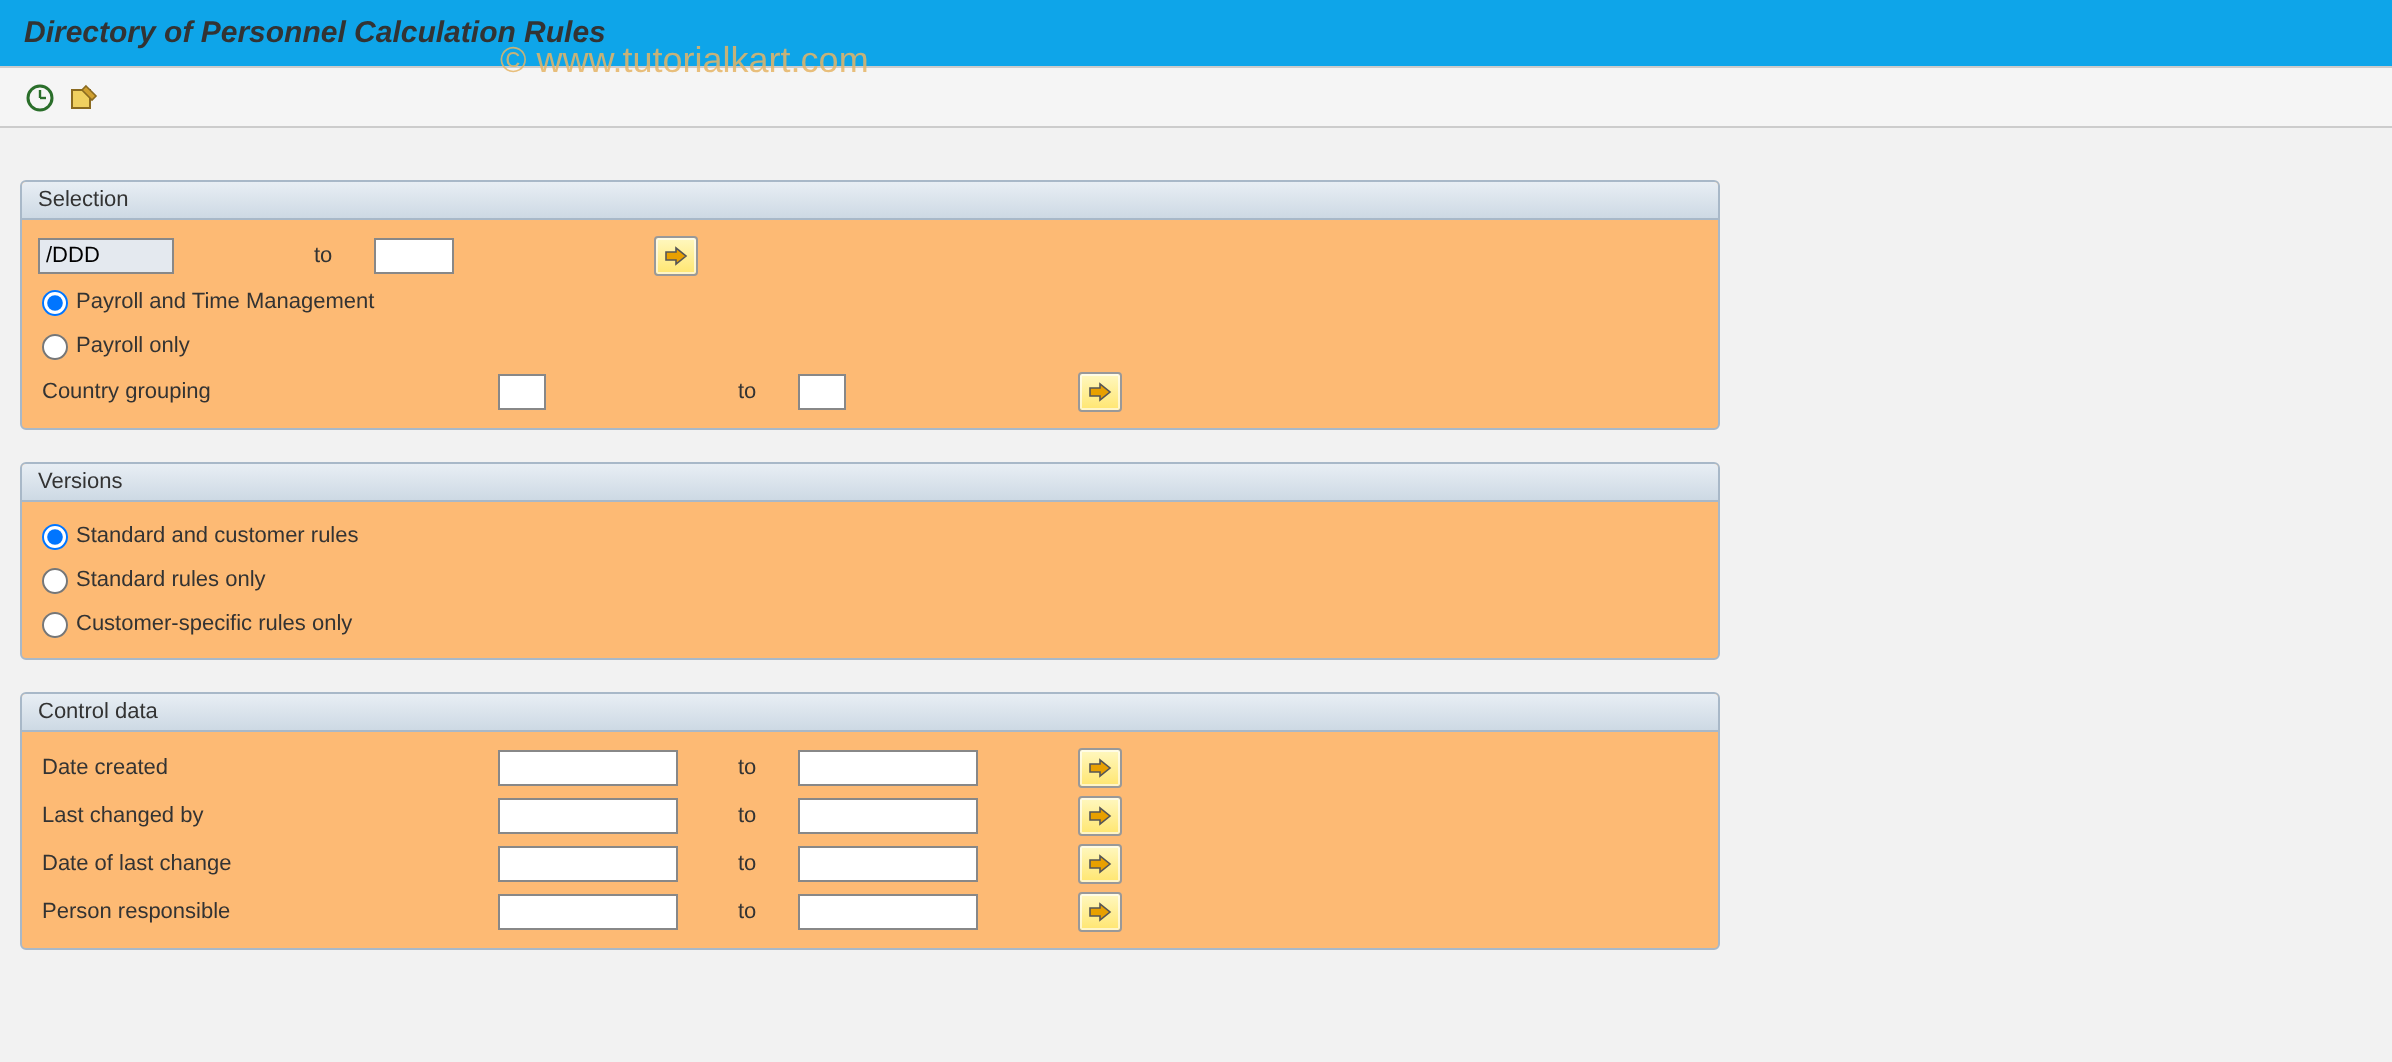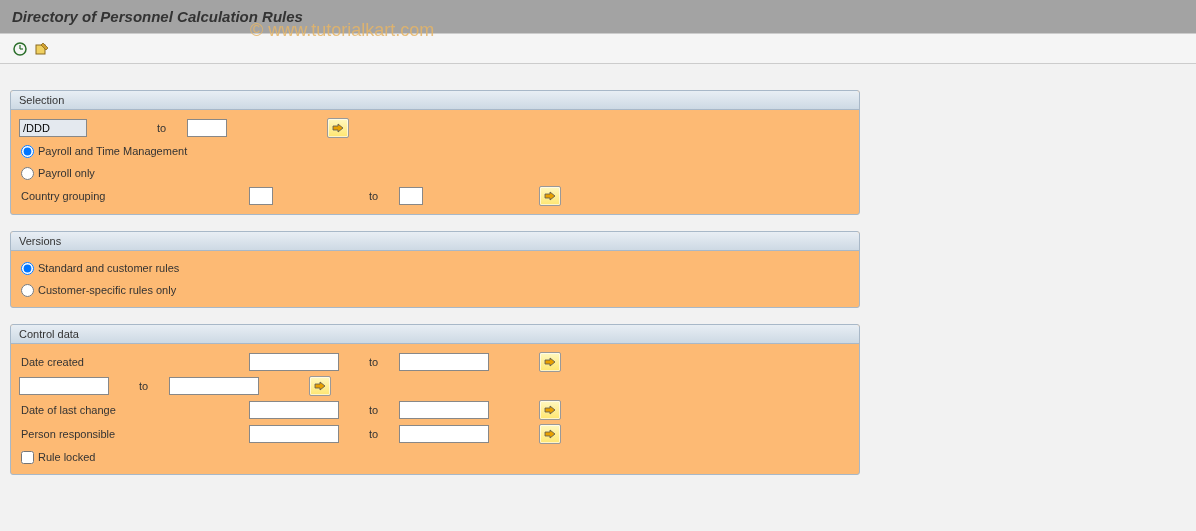--- a/index.html
+++ b/index.html
@@ -5,21 +5,21 @@
     * { box-sizing: border-box; margin: 0; padding: 0; }
     body { 
       font-family: Arial, sans-serif; 
       font-size: 12px; 
       background: #f2f2f2; 
       width: 1196px; 
       height: 531px;
       overflow: hidden;
     }
     .title-bar {
-      background: #a3a3a3;
+      background: #0ea5e9;
       padding: 8px 12px;
       border-bottom: 1px solid #ccc;
       position: relative;
     }
     .title-bar h1 {
       font-size: 15px;
       font-style: italic;
       font-weight: bold;
       color: #333;
     }
@@ -209,20 +209,24 @@
 
   <div class="group-box">
     <div class="group-header">Versions</div>
     <div class="group-body">
       <div class="radio-row">
         <input type="radio" name="ver-type" checked="" style="">
         <span class="radio-label">Standard and customer rules</span>
       </div>
       <div class="radio-row">
         <input type="radio" name="ver-type" style="">
+        <span class="radio-label">Standard rules only</span>
+      </div>
+      <div class="radio-row">
+        <input type="radio" name="ver-type" style="">
         <span class="radio-label">Customer-specific rules only</span>
       </div>
     </div>
   </div>
 
   <div class="group-box">
     <div class="group-header">Control data</div>
     <div class="group-body">
       <div class="form-row">
         <span class="label">Date created</span>
@@ -231,20 +235,21 @@
         <span class="to-label" style="margin-left:0;">to</span>
         <input type="text" class="input-med" style="">
         <span style="margin-left:50px;"></span>
         <span class="multi-btn">
           <svg width="12" height="10" viewBox="0 0 12 10">
               <path d="M1 3 L6 3 L6 1 L11 5 L6 9 L6 7 L1 7 Z" fill="#e8a000" stroke="#555" stroke-width="0.8"></path>
             </svg>
         </span>
       </div>
       <div class="form-row">
+        <span class="label">Last changed by</span>
         <input type="text" class="input-med" style="">
         <span style="margin-left:30px;"></span>
         <span class="to-label" style="margin-left:0;">to</span>
         <input type="text" class="input-med" style="">
         <span style="margin-left:50px;"></span>
         <span class="multi-btn">
           <svg width="12" height="10" viewBox="0 0 12 10">
               <path d="M1 3 L6 3 L6 1 L11 5 L6 9 L6 7 L1 7 Z" fill="#e8a000" stroke="#555" stroke-width="0.8"></path>
             </svg>
         </span>
@@ -267,21 +272,17 @@
         <input type="text" class="input-med" style="">
         <span style="margin-left:30px;"></span>
         <span class="to-label" style="margin-left:0;">to</span>
         <input type="text" class="input-med" style="">
         <span style="margin-left:50px;"></span>
         <span class="multi-btn">
           <svg width="12" height="10" viewBox="0 0 12 10">
               <path d="M1 3 L6 3 L6 1 L11 5 L6 9 L6 7 L1 7 Z" fill="#e8a000" stroke="#555" stroke-width="0.8"></path>
             </svg>
         </span>
-      </div>
-      <div class="checkbox-row">
-        <input type="checkbox" style="">
-        <span class="check-label">Rule locked</span>
       </div>
     </div>
   </div>
 
 </div>
 
 </body></html>

